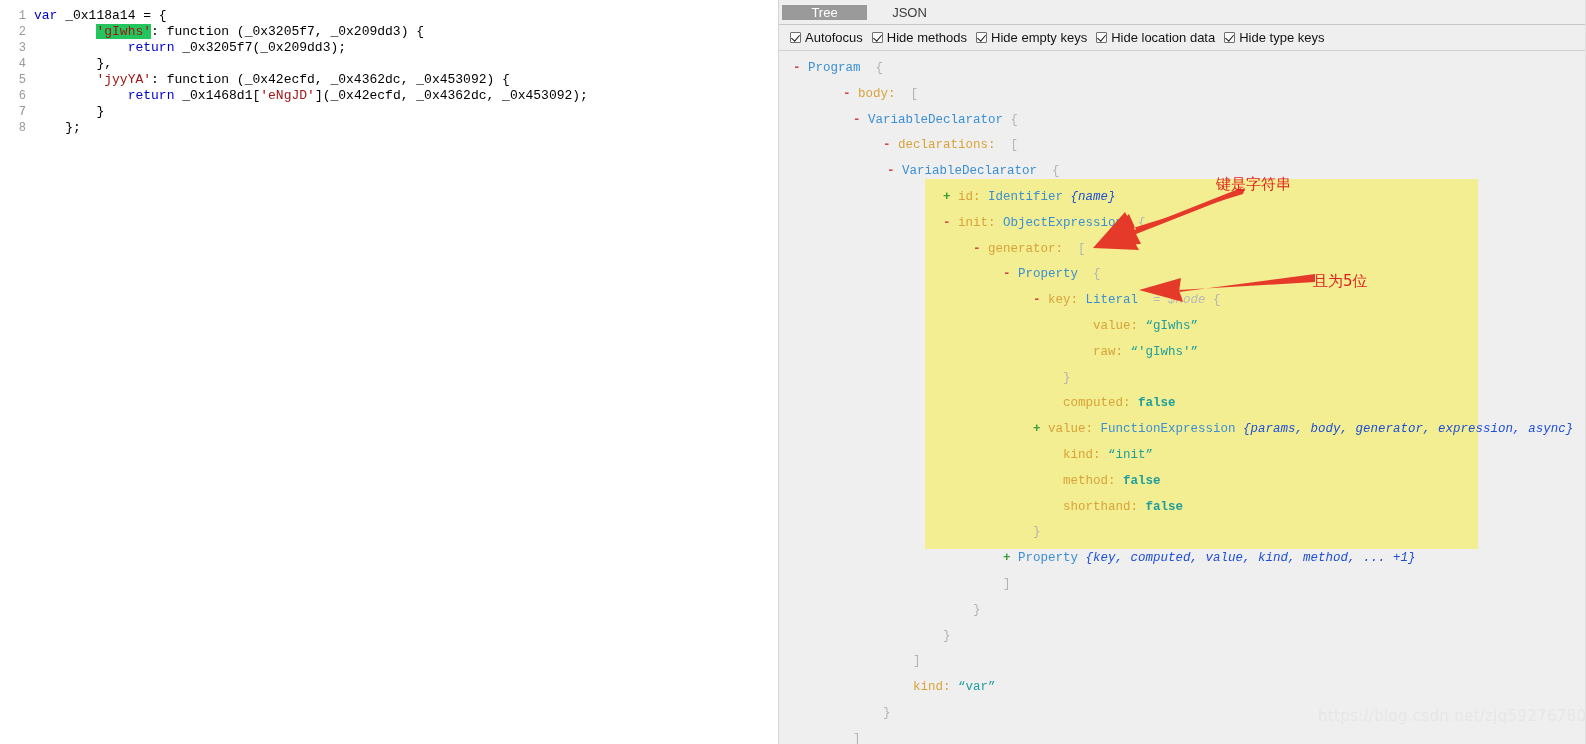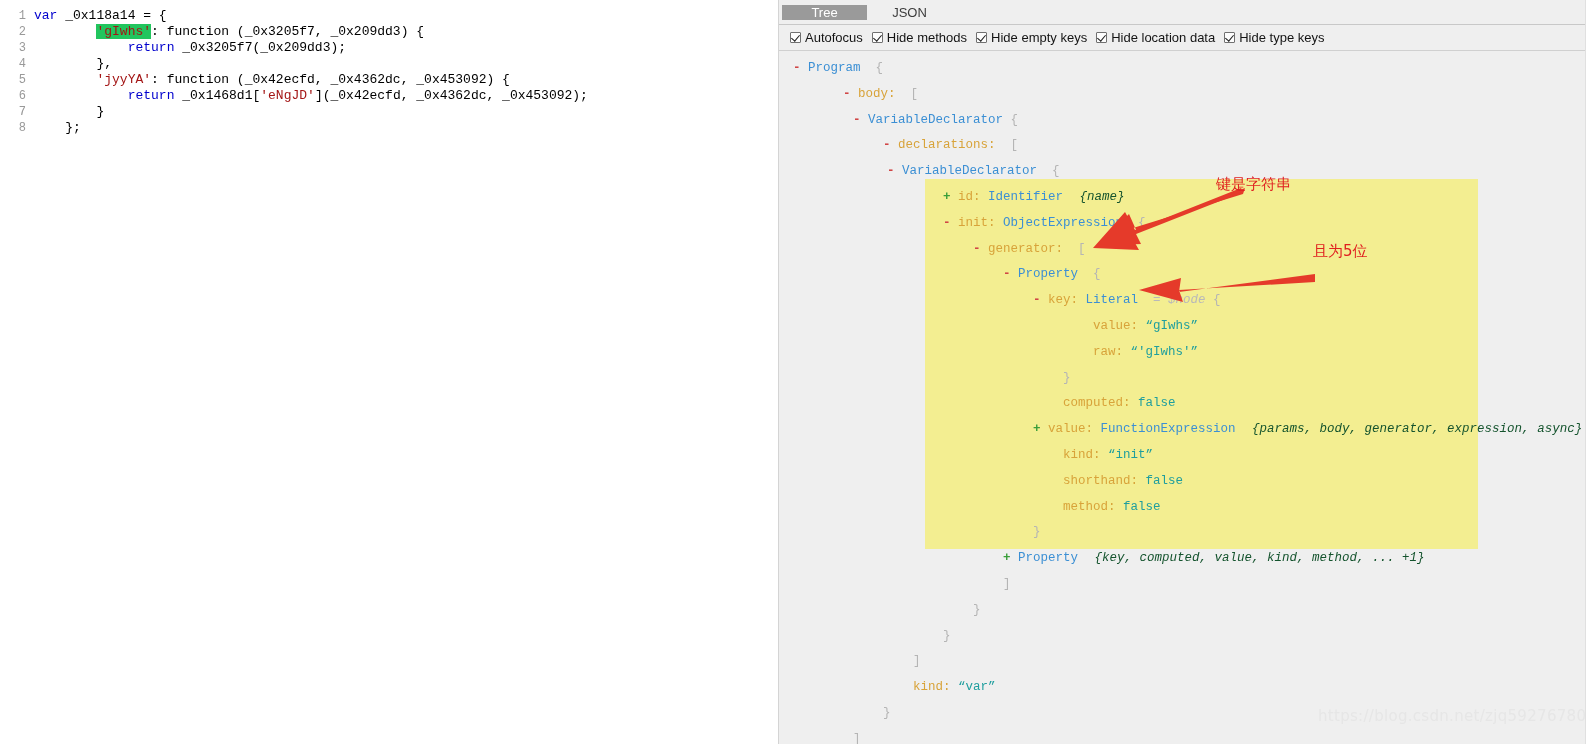--- a/index.html
+++ b/index.html
@@ -165,43 +165,42 @@
     color: #8a7f55;
   }
   .toggle {
     color: #d04545;
     font-weight: bold;
   }
   .toggle.plus { color: #3a9e3a; }
   .key { color: #d8a33a; }
   .type { color: #3b8fd4; }
   .str { color: #1f9e9e; }
-  .bool { color: #1f9e9e; }
+  .bool { color: #1f9e9e; font-weight: bold; }
   .brace { color: #b5b5b5; }
   .meta {
-    color: #14532d;
+    color: #1d4ed8;
     font-style: italic;
-    margin-left: 9px;
   }
   .eqnode {
     color: #b9b9b9;
     font-style: italic;
   }
 
   
   .anno {
     position: absolute;
     color: #e02020;
     font-family: "DejaVu Sans", sans-serif;
     font-size: 15px;
     z-index: 5;
     white-space: nowrap;
   }
   .anno-1 { left: 1216px; top: 175px; }
-  .anno-2 { left: 1313px; top: 242px; }
+  .anno-2 { left: 1313px; top: 272px; }
   .arrow-svg {
     position: absolute;
     z-index: 4;
     pointer-events: none;
   }
   .watermark {
     position: absolute;
     left: 1318px;
     top: 707px;
     font-size: 15px;
@@ -275,22 +274,22 @@
           <div class="row" style="padding-left: 164px;"><span class="toggle">-</span><span> </span><span class="key">init:</span><span class="type"> ObjectExpression</span><span class="brace">  {</span></div>
           <div class="row" style="padding-left: 194px;"><span class="toggle">-</span><span> </span><span class="key">generator:</span><span class="brace">  [</span></div>
           <div class="row" style="padding-left: 224px;"><span class="toggle">-</span><span> </span><span class="type">Property</span><span class="brace">  {</span></div>
           <div class="row" style="padding-left: 254px;"><span class="toggle">-</span><span> </span><span class="key">key:</span><span class="type"> Literal</span><span class="eqnode">  = $node</span><span class="brace"> {</span></div>
           <div class="row" style="padding-left: 314px;"><span class="key">value:</span><span class="str"> “gIwhs”</span></div>
           <div class="row" style="padding-left: 314px;"><span class="key">raw:</span><span class="str"> “'gIwhs'”</span></div>
           <div class="row" style="padding-left: 284px;"><span class="brace">}</span></div>
           <div class="row" style="padding-left: 284px;"><span class="key">computed:</span><span class="bool"> false</span></div>
           <div class="row" style="padding-left: 254px;"><span class="toggle plus">+</span><span> </span><span class="key">value:</span><span class="type"> FunctionExpression</span><span class="meta"> {params, body, generator, expression, async}</span></div>
           <div class="row" style="padding-left: 284px;"><span class="key">kind:</span><span class="str"> “init”</span></div>
+          <div class="row" style="padding-left: 284px;"><span class="key">method:</span><span class="bool"> false</span></div>
           <div class="row" style="padding-left: 284px;"><span class="key">shorthand:</span><span class="bool"> false</span></div>
-          <div class="row" style="padding-left: 284px;"><span class="key">method:</span><span class="bool"> false</span></div>
           <div class="row" style="padding-left: 254px;"><span class="brace">}</span></div>
           <div class="row" style="padding-left: 224px;"><span class="toggle plus">+</span><span> </span><span class="type">Property</span><span class="meta"> {key, computed, value, kind, method, ... +1}</span></div>
           <div class="row" style="padding-left: 224px;"><span class="brace">]</span></div>
           <div class="row" style="padding-left: 194px;"><span class="brace">}</span></div>
           <div class="row" style="padding-left: 164px;"><span class="brace">}</span></div>
           <div class="row" style="padding-left: 134px;"><span class="brace">]</span></div>
           <div class="row" style="padding-left: 134px;"><span class="key">kind:</span><span class="str"> “var”</span></div>
           <div class="row" style="padding-left: 104px;"><span class="brace">}</span></div>
           <div class="row" style="padding-left: 74px;"><span class="brace">]</span></div>
         </div>

